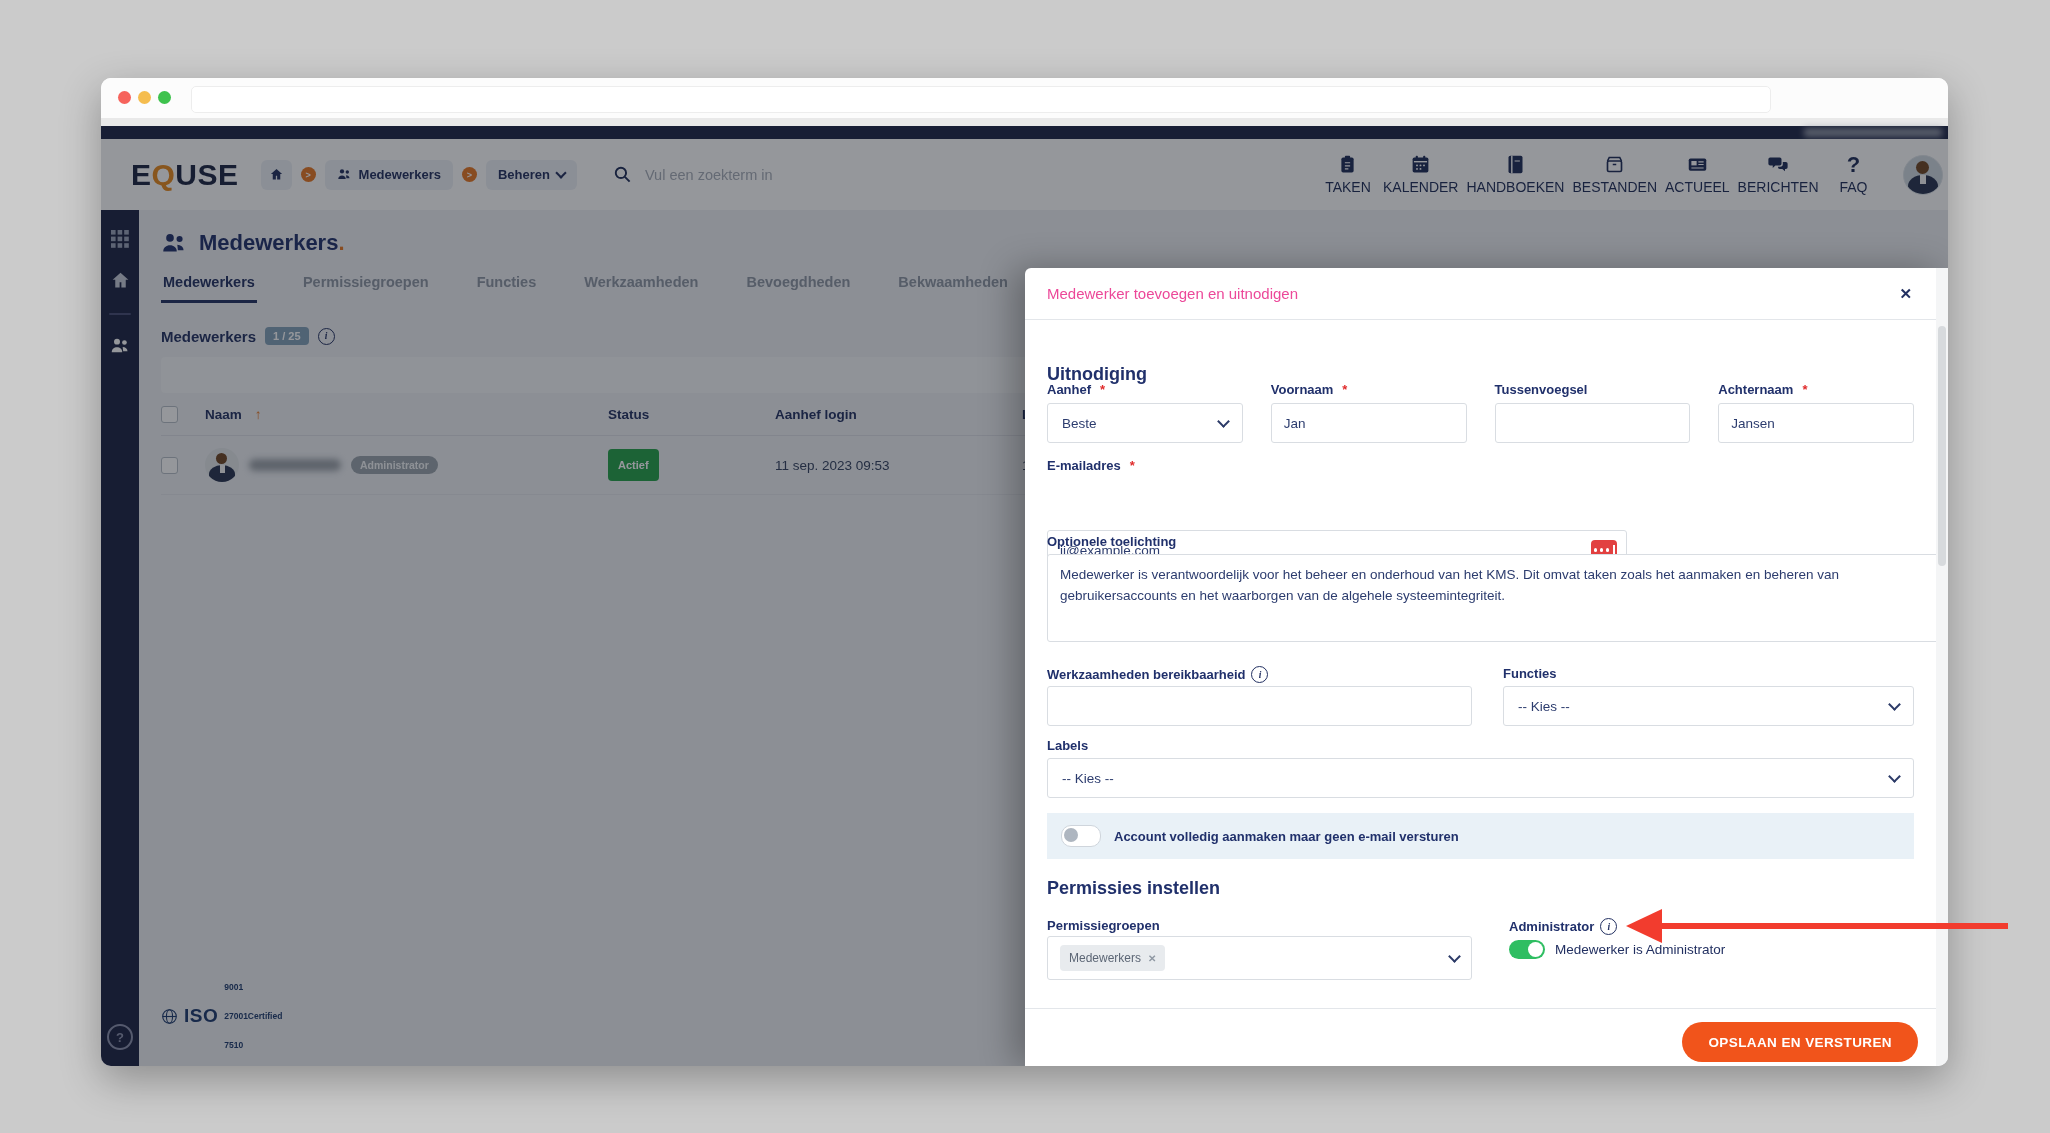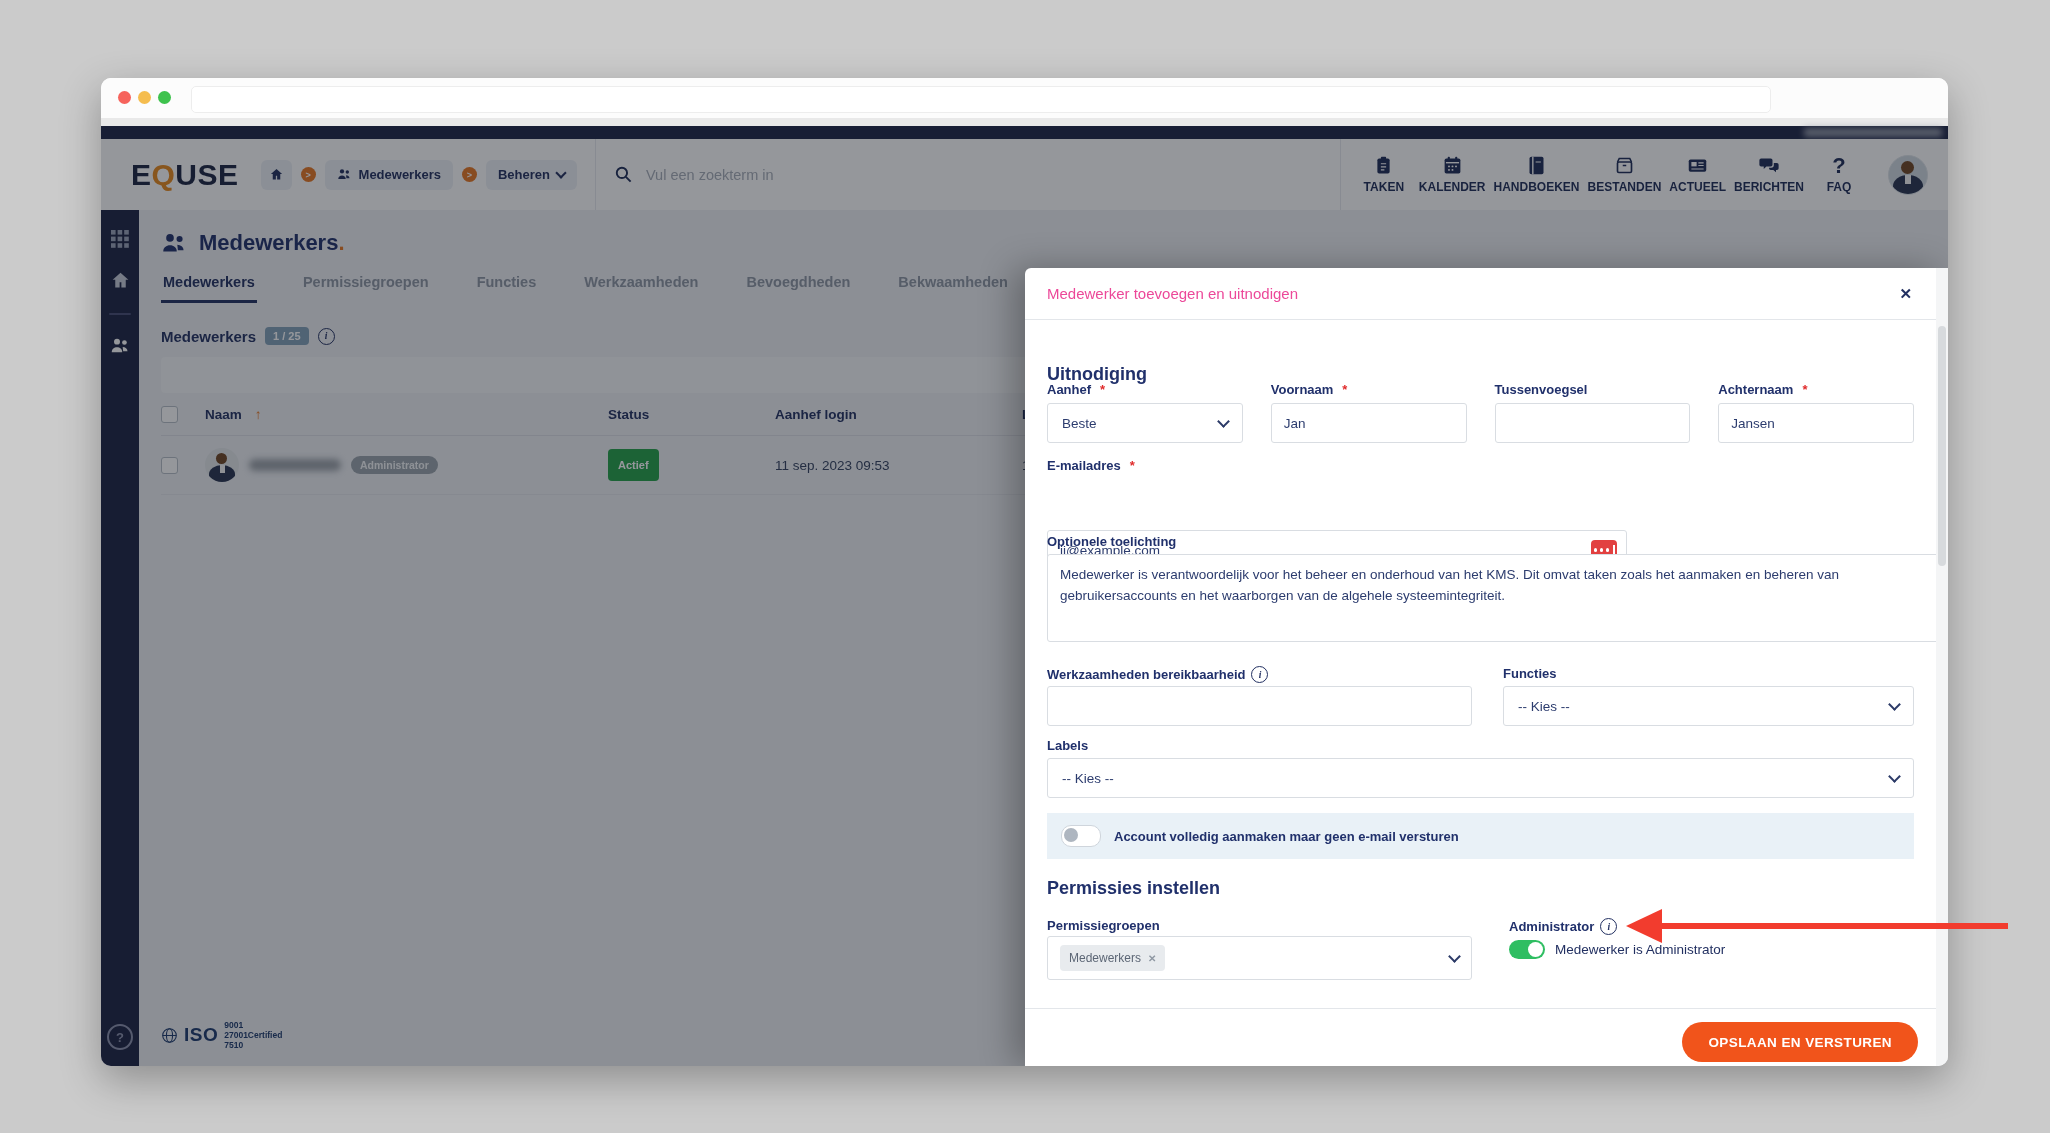--- a/index.html
+++ b/index.html
@@ -29,21 +29,21 @@
   .crumb-sep{width:15px;height:15px;border-radius:50%;background:#e87722;color:#fff;font-size:9px;font-weight:700;
              display:flex;align-items:center;justify-content:center;}
   .caret{width:6px;height:6px;border-right:2px solid #222f5e;border-bottom:2px solid #222f5e;
          transform:rotate(45deg);margin-top:-4px;}
   .vdiv{width:1px;align-self:stretch;background:#e7e9ee;margin-left:18px;}
   .search{display:flex;align-items:flex-end;gap:11px;margin-left:18px;flex:1;}
   .search input{border:none;outline:none;font-size:14.5px;color:#222f5e;width:640px;font-family:"Liberation Sans",sans-serif;background:transparent;}
   .search input::placeholder{color:#a7adb8;}
   .topnav{display:flex;align-items:flex-end;gap:8px;padding:0 10px 0 16px;}
   .navitem{display:flex;flex-direction:column;align-items:center;gap:4px;min-width:54px;cursor:pointer;}
-  .navitem .lbl{font-size:12px;font-weight:700;color:#1d2b57;letter-spacing:0;}
+  .navitem .lbl{font-size:14px;font-weight:400;color:#1d2b57;letter-spacing:0;}
   .qmark{font-size:22px;font-weight:800;color:#1d2b57;line-height:20px;}
   .headavatar{width:38px;height:38px;border-radius:50%;margin:0 20px 0 12px;background:#cfd9e0;position:relative;overflow:hidden;border:1px solid #dfe4e9;flex:none;}
   .headavatar .head{position:absolute;left:12px;top:5px;width:13px;height:13px;border-radius:50%;background:#6e4421;}
   .headavatar .body{position:absolute;left:4px;top:19px;width:30px;height:22px;border-radius:50% 50% 0 0;background:#27324f;}
   .headavatar .shirt{position:absolute;left:16px;top:19px;width:6px;height:9px;background:#f5f5f5;}
 
   
   .appbody{display:flex;height:856px;}
   .sidebar{width:38px;background:#1b2242;display:flex;flex-direction:column;align-items:center;padding-top:20px;gap:22px;position:relative;flex:none;}
   .sb-div{width:22px;height:2px;background:#454c73;border-radius:1px;}
@@ -73,21 +73,21 @@
   .sortarrow{color:#e87722;font-weight:700;margin-left:3px;}
   .rowavatar{width:34px;height:34px;border-radius:50%;background:#e3e7ea;position:relative;overflow:hidden;flex:none;}
   .rowavatar .head{position:absolute;left:11px;top:5px;width:11px;height:11px;border-radius:50%;background:#6e4421;}
   .rowavatar .body{position:absolute;left:4px;top:17px;width:26px;height:18px;border-radius:50% 50% 0 0;background:#27324f;}
   .rowavatar .shirt{position:absolute;left:14.5px;top:17px;width:5px;height:8px;background:#f5f5f5;}
   .blurname{width:92px;height:12px;border-radius:6px;background:#9ba1a8;filter:blur(3px);}
   .rolepill{background:#9aa3ab;color:#f2f4f6;font-size:10.5px;font-weight:700;padding:3px 9px;border-radius:9px;filter:blur(.4px);}
   .statuspill{display:inline-block;background:#24a148;color:#fff;font-size:11px;font-weight:700;padding:10px 10px;border-radius:4px;}
   .iso{position:absolute;left:22px;bottom:16px;display:flex;align-items:center;gap:6px;color:#1d3a6d;}
   .iso .mark{font-size:19px;font-weight:800;letter-spacing:.5px;}
-  .iso .lines{display:flex;flex-direction:column;font-size:8.5px;line-height:10px;font-weight:700;}
+  .iso .lines{display:flex;flex-direction:column;font-size:8.5px;line-height:10px;font-weight:700;gap:19px;}
 
   
   .backdrop{position:absolute;left:0;top:48px;right:0;bottom:0;background:rgba(21,24,33,.45);z-index:5;}
   .modal{position:absolute;right:0;top:190px;bottom:0;width:923px;background:#fff;z-index:10;
          border-radius:6px 0 0 0;box-shadow:-12px 0 34px rgba(0,0,0,.28);overflow:hidden;}
   .m-header{height:52px;border-bottom:1px solid #e3e6ea;display:flex;align-items:center;padding:0 22px;box-sizing:border-box;}
   .m-title{font-size:15px;font-weight:400;color:#ec4899;}
   .m-close{margin-left:auto;font-size:15px;font-weight:700;color:#223061;cursor:pointer;margin-right:14px;}
   .m-abs{position:absolute;left:22px;right:34px;}
   .m-h3{font-size:18px;font-weight:800;color:#20306b;margin:0;}

